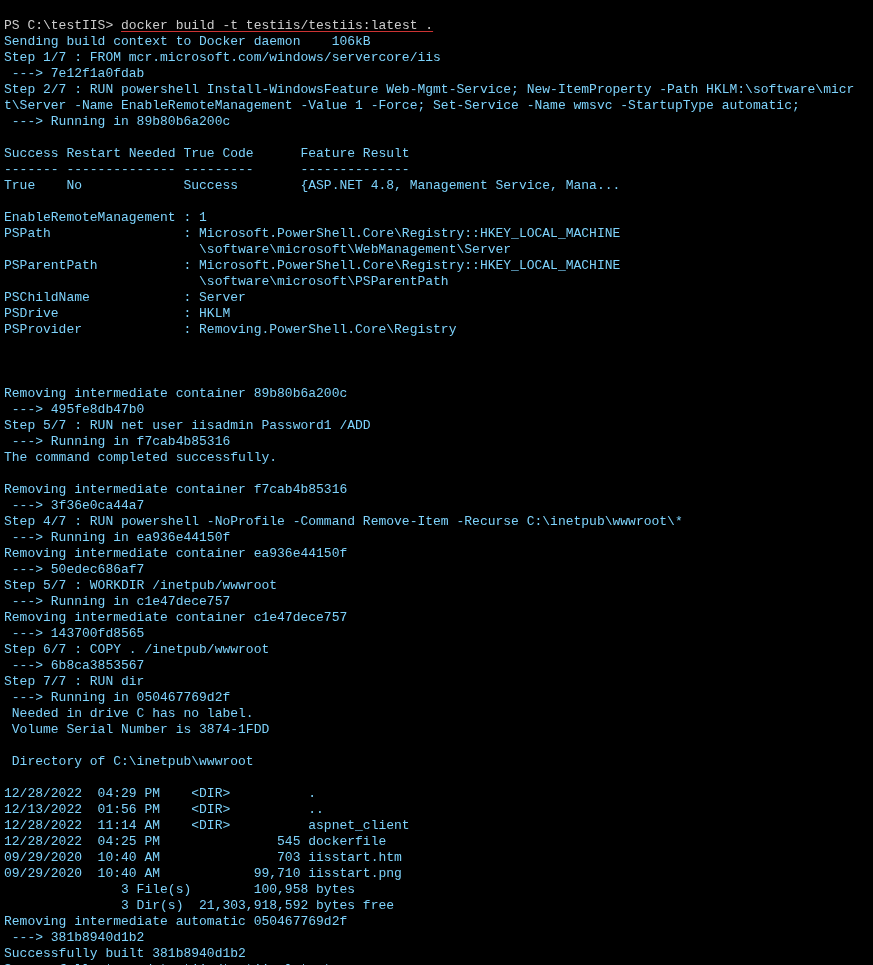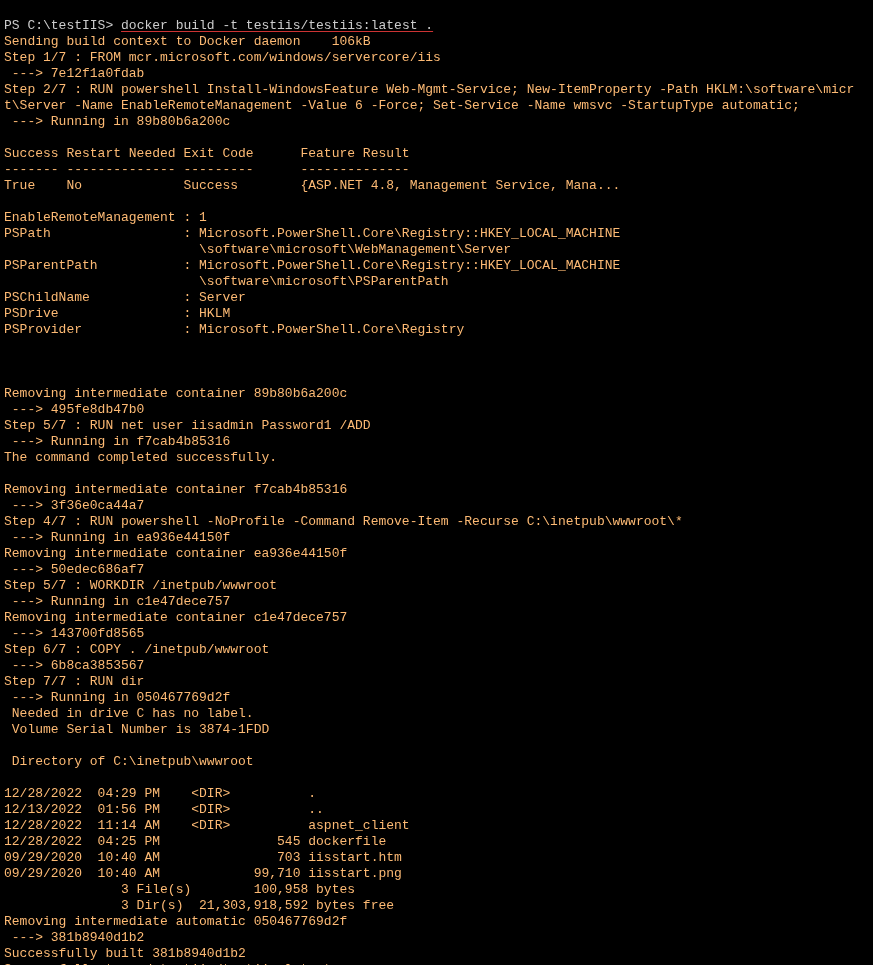--- a/index.html
+++ b/index.html
@@ -22,47 +22,47 @@
     }
     .prompt-line {
       color: #cccccc;
     }
     .command-highlight {
       text-decoration: underline;
       text-decoration-color: #cc3333;
       text-underline-offset: 2px;
     }
     .line {
-      color: #fdba74;
+      color: #7dd3fc;
     }
   </style>
 </head>
 <body>
 
 <div class="terminal">
 <span class="prompt-line"><span>PS C:\testIIS&gt; </span><span class="command-highlight">docker build -t testiis/testiis:latest .</span></span>
 <span class="line">Sending build context to Docker daemon    106kB</span>
 <span class="line">Step 1/7 : FROM mcr.microsoft.com/windows/servercore/iis</span>
 <span class="line"> ---&gt; 7e12f1a0fdab</span>
 <span class="line">Step 2/7 : RUN powershell Install-WindowsFeature Web-Mgmt-Service; New-ItemProperty -Path HKLM:\software\micr</span>
-<span class="line">t\Server -Name EnableRemoteManagement -Value 6 -Force; Set-Service -Name wmsvc -StartupType automatic;</span>
+<span class="line">t\Server -Name EnableRemoteManagement -Value 1 -Force; Set-Service -Name wmsvc -StartupType automatic;</span>
 <span class="line"> ---&gt; Running in 89b80b6a200c</span>
 <span class="line"></span>
-<span class="line">Success Restart Needed Exit Code      Feature Result</span>
+<span class="line">Success Restart Needed True Code      Feature Result</span>
 <span class="line">------- -------------- ---------      --------------</span>
 <span class="line">True    No             Success        {ASP.NET 4.8, Management Service, Mana...</span>
 <span class="line"></span>
 <span class="line">EnableRemoteManagement : 1</span>
 <span class="line">PSPath                 : Microsoft.PowerShell.Core\Registry::HKEY_LOCAL_MACHINE</span>
 <span class="line">                         \software\microsoft\WebManagement\Server</span>
 <span class="line">PSParentPath           : Microsoft.PowerShell.Core\Registry::HKEY_LOCAL_MACHINE</span>
 <span class="line">                         \software\microsoft\PSParentPath</span>
 <span class="line">PSChildName            : Server</span>
 <span class="line">PSDrive                : HKLM</span>
-<span class="line">PSProvider             : Microsoft.PowerShell.Core\Registry</span>
+<span class="line">PSProvider             : Removing.PowerShell.Core\Registry</span>
 <span class="line"></span>
 <span class="line"></span>
 <span class="line"></span>
 <span class="line">Removing intermediate container 89b80b6a200c</span>
 <span class="line"> ---&gt; 495fe8db47b0</span>
 <span class="line">Step 5/7 : RUN net user iisadmin Password1 /ADD</span>
 <span class="line"> ---&gt; Running in f7cab4b85316</span>
 <span class="line">The command completed successfully.</span>
 <span class="line"></span>
 <span class="line">Removing intermediate container f7cab4b85316</span>

